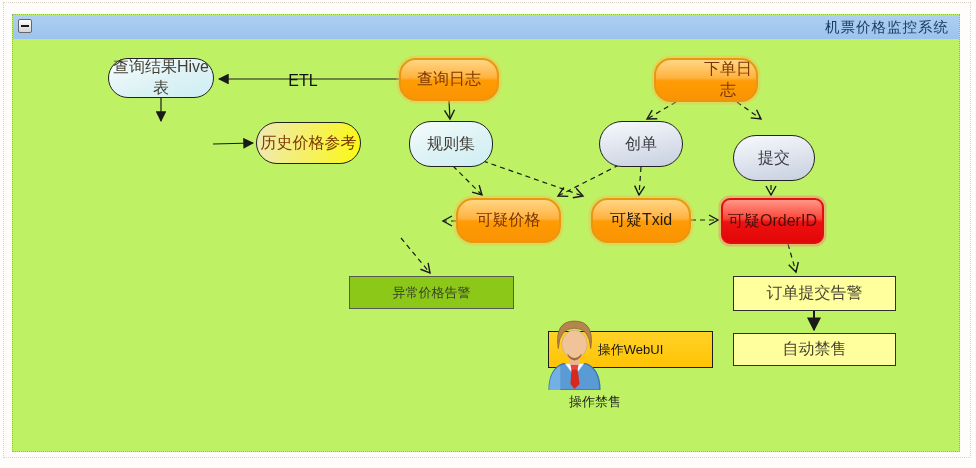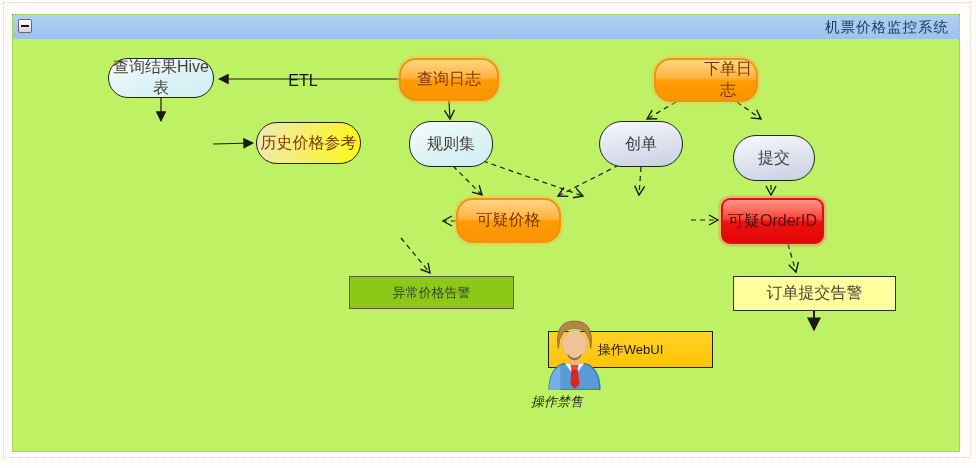--- a/index.html
+++ b/index.html
@@ -33,22 +33,22 @@
     background:linear-gradient(180deg,#ff9787 0%,#fb4437 45%,#ee1111 52%,#e20606 100%);
     box-shadow:0 0 0 2.5px rgba(255,130,115,.5);}
   .rect-green{background:#8cc818;border:1px solid #58585a;color:#37422a;font-size:13px;}
   .rect-yellow{background:#ffff9e;border:1px solid #2f2f2f;color:#4a4432;font-size:16px;}
   .rect-gold{background:linear-gradient(180deg,#ffd228,#ffc303);border:1.6px solid #1c1c1c;
     color:#141414;font-size:13px;}
   .txt-dark{color:#221a10;}
   .etl-label{position:absolute;left:275px;top:57px;width:30px;text-align:center;
     font-size:16px;color:#111;z-index:2;}
   .person{position:absolute;left:533px;top:301px;width:57px;height:74px;z-index:3;}
-  .operate-ban{position:absolute;left:518px;top:378px;width:90px;text-align:left;
-    font-size:13px;color:#222;z-index:3;font-style:italic;}
+  .operate-ban{position:absolute;left:518px;top:378px;width:90px;text-align:right;
+    font-size:13px;color:#222;z-index:3;}
 </style>
 </head>
 <body>
 
 <div class="stage">
   <div class="page-outline"></div>
 
   <div class="container">
 
     <svg class="edges" viewBox="0 0 948 438" xmlns="http://www.w3.org/2000/svg">
@@ -94,23 +94,25 @@
     </div>
 
     <div class="node stadium-cyan" style="left:95px;top:43px;width:106px;height:40px;">查询结果Hive表</div>
     <div class="node glass-orange" style="left:386px;top:43px;width:100px;height:43px;">查询日志</div>
     <div class="node glass-orange" style="left:641px;top:43px;width:104px;height:44px;padding-left:44px;">下单日志</div>
     <div class="node stadium-yellow" style="left:243px;top:107px;width:105px;height:42px;">历史价格参考</div>
     <div class="node stadium-cyan" style="left:396px;top:106px;width:84px;height:46px;">规则集</div>
     <div class="node stadium-gray" style="left:586px;top:106px;width:84px;height:46px;">创单</div>
     <div class="node stadium-gray" style="left:720px;top:120px;width:82px;height:46px;">提交</div>
     <div class="node glass-orange" style="left:443px;top:183px;width:105px;height:45px;">可疑价格</div>
+    <div class="node glass-orange txt-dark" style="left:578px;top:183px;width:100px;height:45px;">可疑Txid</div>
     <div class="node rect-green" style="left:336px;top:261px;width:165px;height:33px;">异常价格告警</div>
     <div class="node glass-red" style="left:708px;top:183px;width:103px;height:46px;">可疑OrderID</div>
     <div class="node rect-yellow" style="left:720px;top:261px;width:163px;height:35px;">订单提交告警</div>
+    <div class="node rect-yellow" style="left:720px;top:318px;width:163px;height:33px;">自动禁售</div>
     <div class="node rect-gold" style="left:535px;top:316px;width:165px;height:37px;">操作WebUI</div>
 
     <span class="etl-label">ETL</span>
 
     <svg class="person" viewBox="0 0 56 73" xmlns="http://www.w3.org/2000/svg">
       <path d="M3,73 Q3,52 17,47 L39,47 Q53,52 53,73 Z" fill="#5b9bd5" stroke="#3a78b5" stroke-width="1.5"></path>
       <path d="M3,73 Q3,55 14,49 L14,73 Z" fill="#74b0e4"></path>
       <polygon points="19,47 28,59 37,47" fill="#fdfdfd" stroke="#d8e4f0" stroke-width="0.8"></polygon>
       <rect x="23" y="39" width="10" height="9" fill="#e8b88a"></rect>
       <polygon points="25,52 31,52 33,67 28,72 24,67" fill="#d6281c"></polygon>

